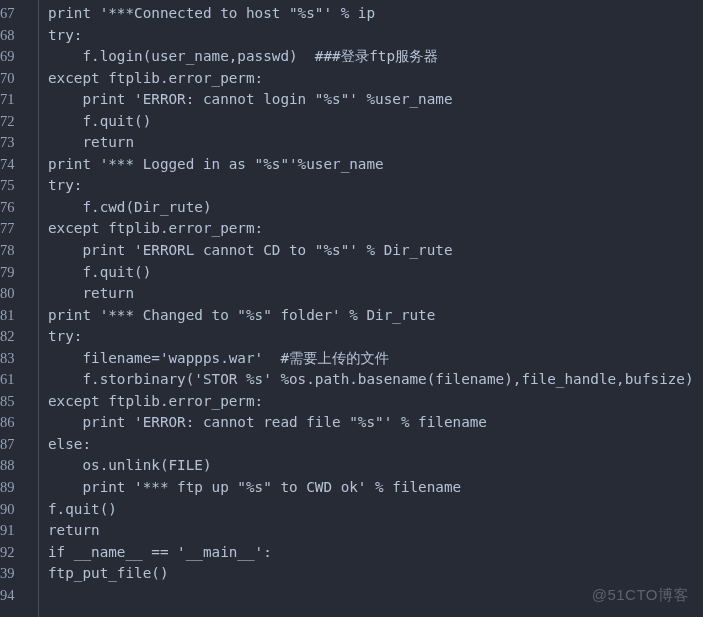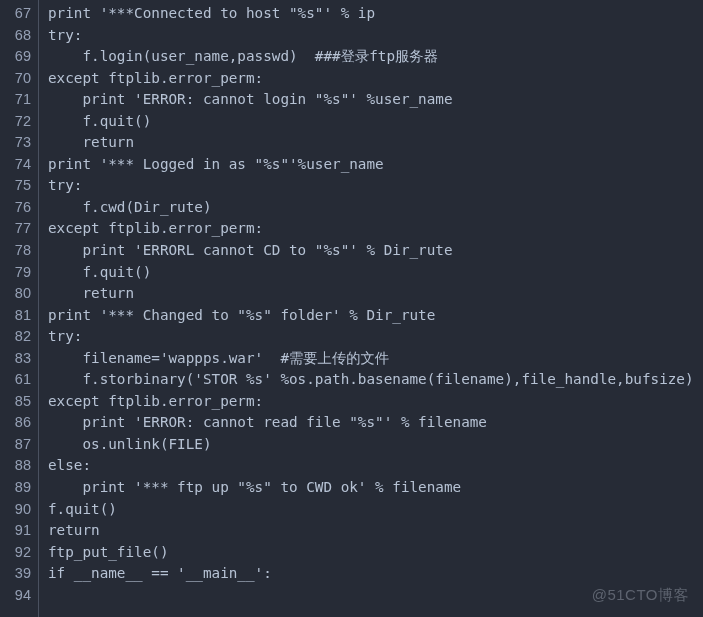--- a/index.html
+++ b/index.html
@@ -29,28 +29,27 @@
     box-sizing: border-box;
     padding-top: 3px;
     border-right: 1px solid #4a5160;
     background: #262b36;
     user-select: none;
   }
 
   .line-number {
     height: 21.55px;
     line-height: 21.55px;
-    text-align: right;
+    text-align: left;
     padding-right: 7px;
     box-sizing: border-box;
     font-size: 14.5px;
     color: #95a0b5;
-    font-family: Liberation Sans, sans-serif;
+    font-family: Liberation Serif, serif;
     white-space: pre;
-    padding-left: 12px;
   }
 
   .code-area {
     flex: 1;
     padding-top: 3px;
     padding-left: 9px;
     box-sizing: border-box;
     overflow: hidden;
     position: relative;
   }
@@ -127,24 +126,24 @@
       <div class="code-line">except ftplib.error_perm:</div>
       <div class="code-line">    print 'ERRORL cannot CD to "%s"' % Dir_rute</div>
       <div class="code-line">    f.quit()</div>
       <div class="code-line">    return</div>
       <div class="code-line">print '*** Changed to "%s" folder' % Dir_rute</div>
       <div class="code-line">try:</div>
       <div class="code-line">    filename='wappps.war'  #需要上传的文件</div>
       <div class="code-line">    f.storbinary('STOR %s' %os.path.basename(filename),file_handle,bufsize)  #传一个</div>
       <div class="code-line">except ftplib.error_perm:</div>
       <div class="code-line">    print 'ERROR: cannot read file "%s"' % filename</div>
+      <div class="code-line">else:</div>
       <div class="code-line">    os.unlink(FILE)</div>
-      <div class="code-line">else:</div>
       <div class="code-line">    print '*** ftp up "%s" to CWD ok' % filename</div>
       <div class="code-line">f.quit()</div>
       <div class="code-line">return</div>
+      <div class="code-line">if __name__ == '__main__':</div>
       <div class="code-line">ftp_put_file()</div>
-      <div class="code-line">if __name__ == '__main__':</div>
     </div>
 
   <div class="watermark">@51CTO博客</div>
 
 </div>
 
 </body></html>

